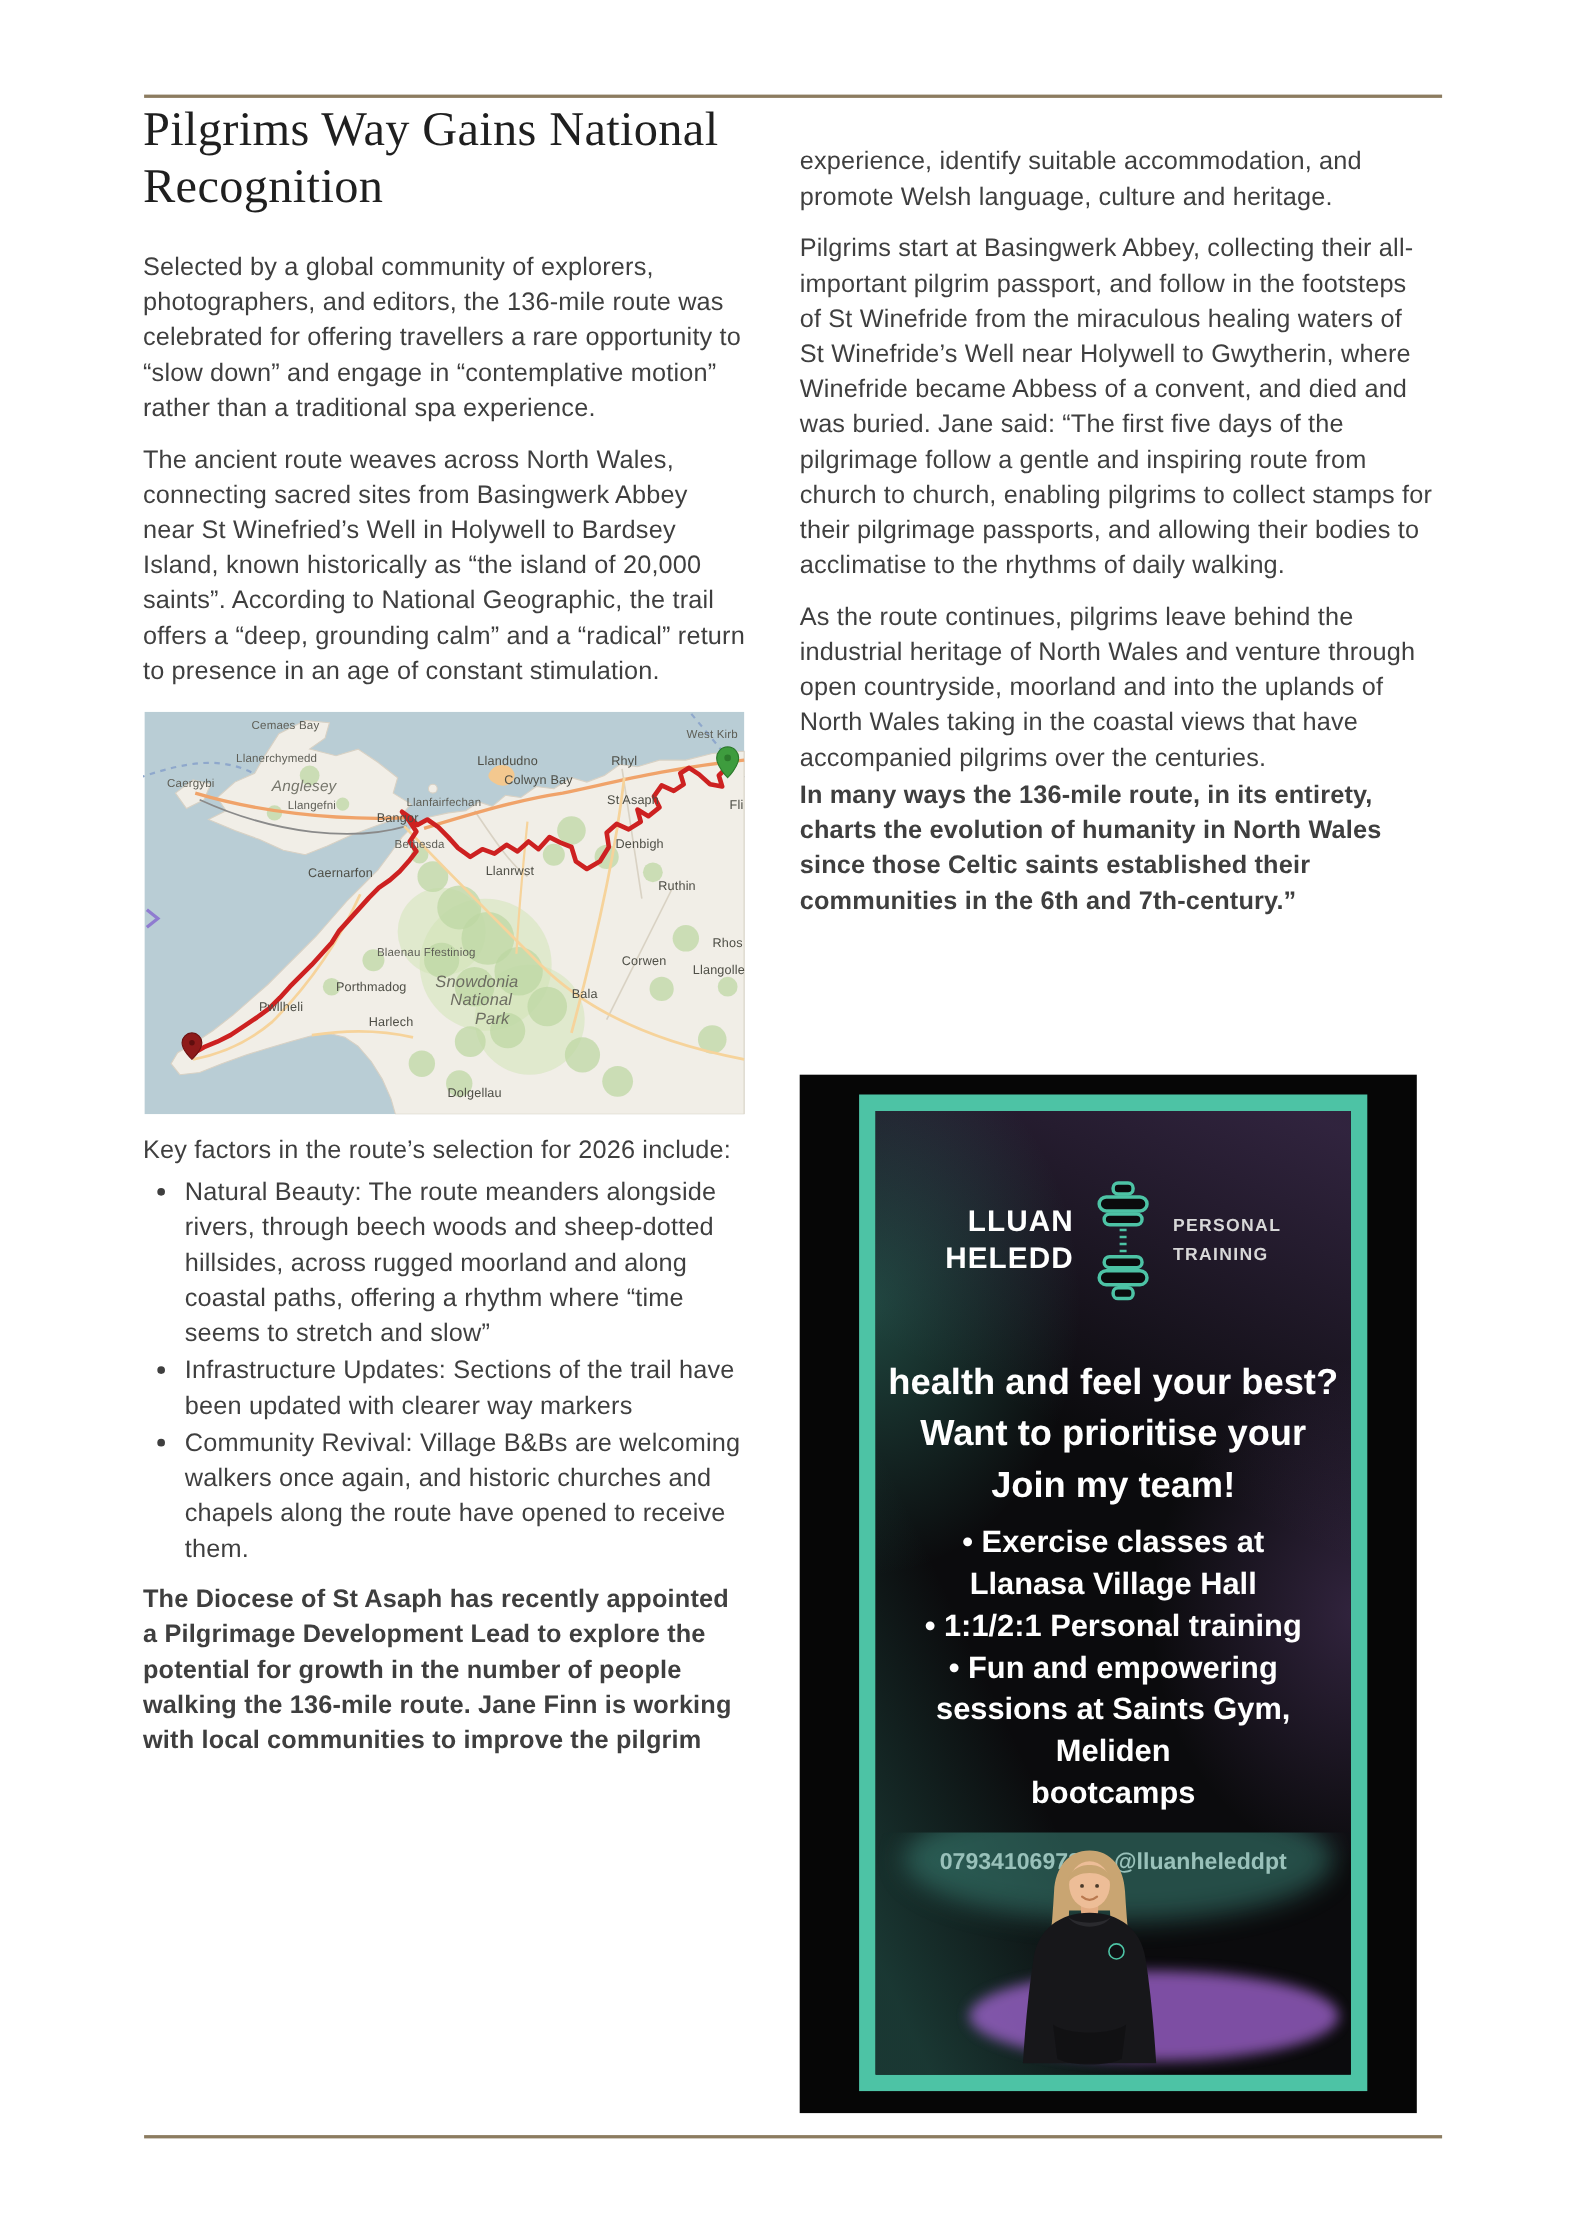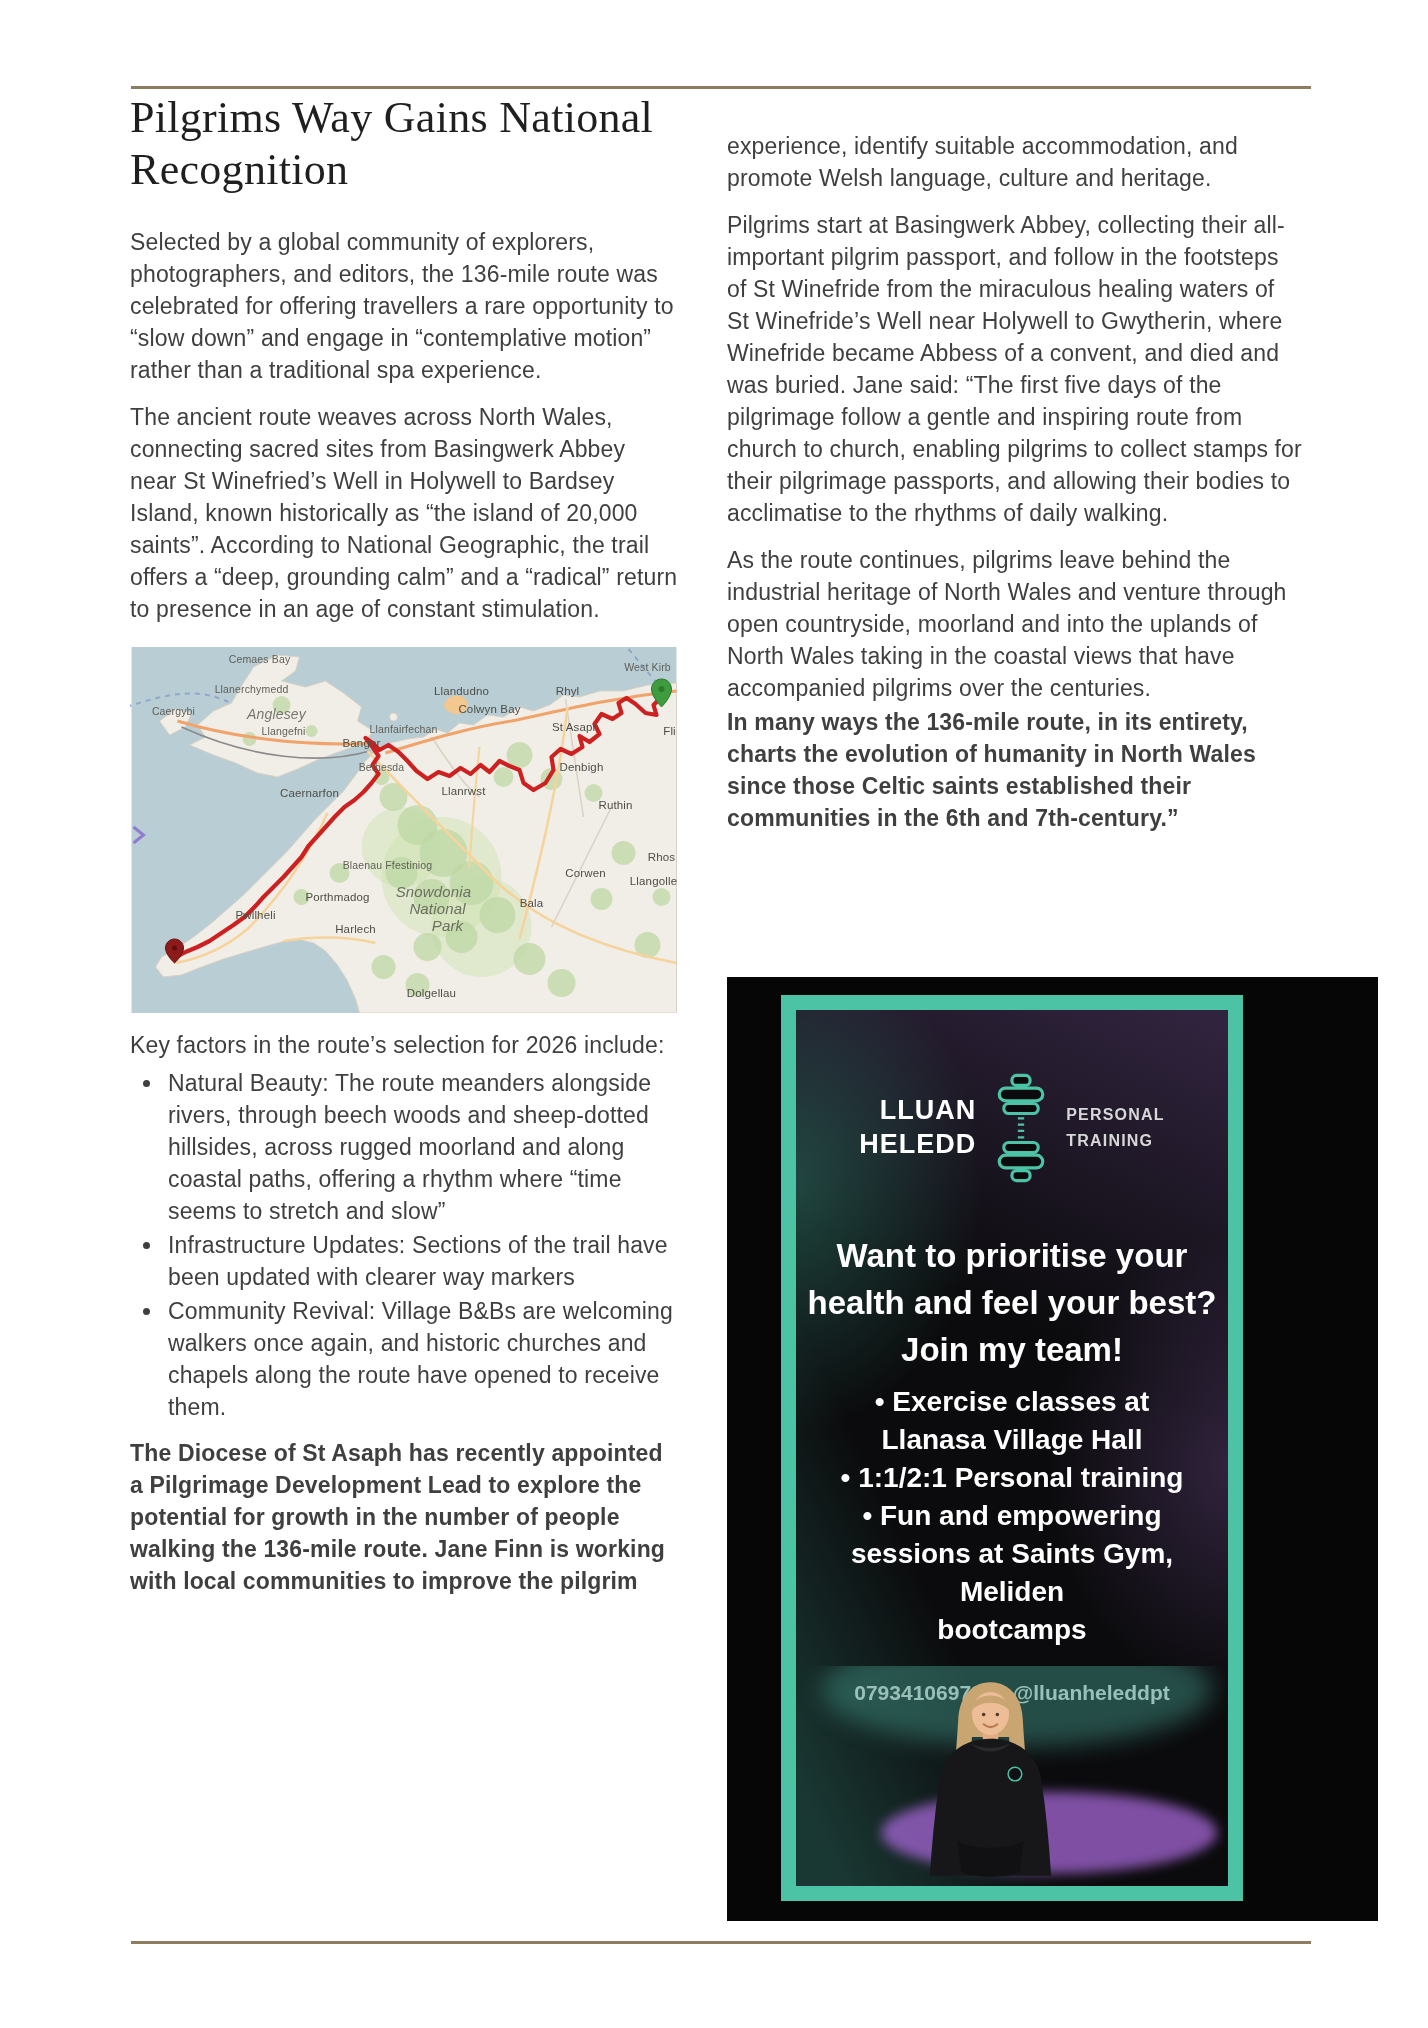--- a/index.html
+++ b/index.html
@@ -19,21 +19,21 @@
   .col p.last{margin-bottom:0;font-weight:bold;}
   ul.bullets{margin:6px 0 14px 0;padding:0 0 0 34px;}
   ul.bullets li{margin:0 0 2px 0;padding-left:4px;}
   figure.mapfig{margin:22px 0 16px 0;padding:0;width:548px;height:366px;}
   figure.mapfig svg{display:block;}
   .ml{font-size:10.5px;fill:#5f5f57;}
   .mt{font-size:11.5px;fill:#4e4e46;}
   .mi{font-size:14px;fill:#76766c;font-style:italic;}
   .msn{font-size:15px;fill:#6d6d62;font-style:italic;}
   
-  .ad{position:absolute;left:727px;top:977px;width:651px;height:944px;background:#060606;}
+  .ad{position:absolute;left:727px;top:977px;width:561px;height:944px;background:#060606;}
   .ad-frame{position:absolute;left:54px;top:18px;width:432px;height:876px;
             border:15px solid #4dc3a5;background:#0b0b0d;}
   .ad-inner{position:absolute;inset:0;overflow:hidden;text-align:center;color:#ffffff;
     background:
       radial-gradient(ellipse 300px 380px at -2% 20%, rgba(70,185,160,0.34), transparent 65%),
       linear-gradient(65deg, rgba(64,170,148,0.28) 6%, transparent 32%),
       linear-gradient(205deg, rgba(135,92,175,0.30) 2%, transparent 38%),
       radial-gradient(ellipse 280px 340px at 102% 52%, rgba(150,100,190,0.28), transparent 68%),
       #0b0b0d;}
   .ad-logo{display:flex;justify-content:center;align-items:center;gap:16px;margin-top:62px;}
@@ -208,22 +208,22 @@
               <rect x="22" y="107" width="20" height="11" rx="5"></rect>
             </g>
           </svg>
           <div class="brand-right">
             <div>PERSONAL</div>
             <div>TRAINING</div>
           </div>
         </div>
 
         <div class="ad-headline">
+          <div>health and feel your best?</div>
           <div>Want to prioritise your</div>
-          <div>health and feel your best?</div>
           <div>Join my team!</div>
         </div>
 
         <div class="ad-offers">
           <div>• Exercise classes at</div>
           <div>Llanasa Village Hall</div>
           <div>• 1:1/2:1 Personal training</div>
           <div>• Fun and empowering</div>
           <div>sessions at Saints Gym, Meliden</div>
           <div>bootcamps</div>

